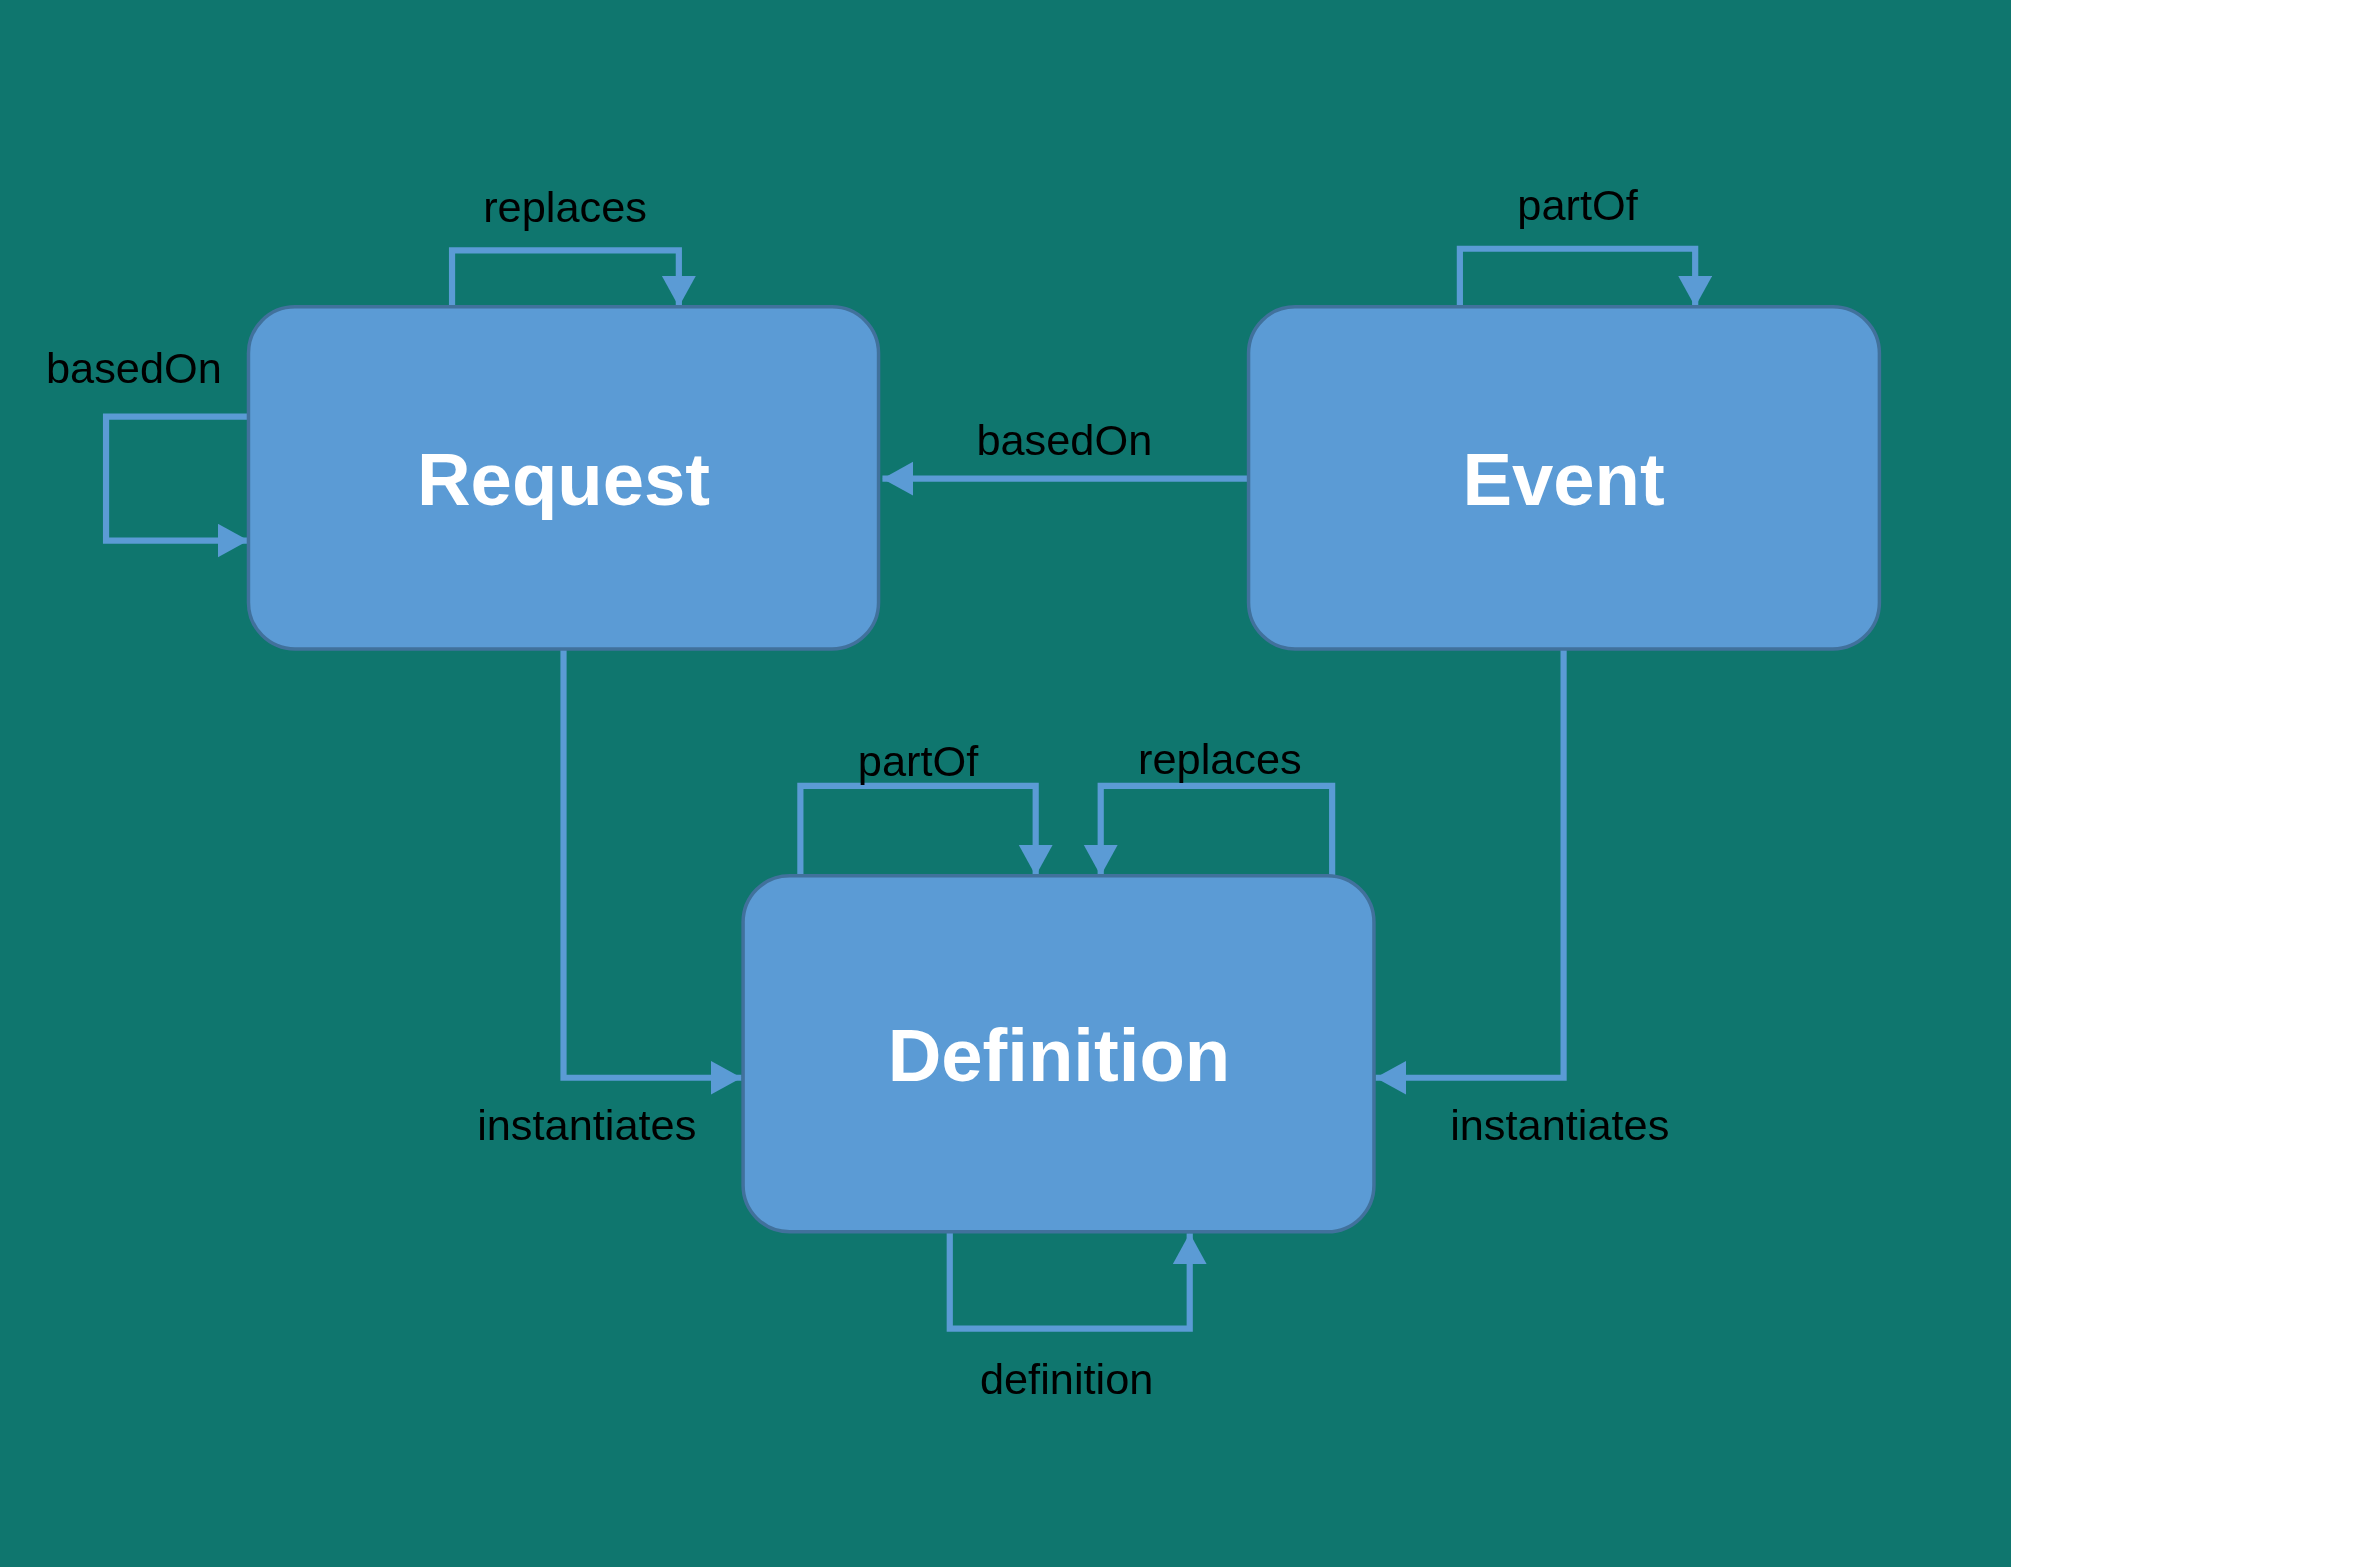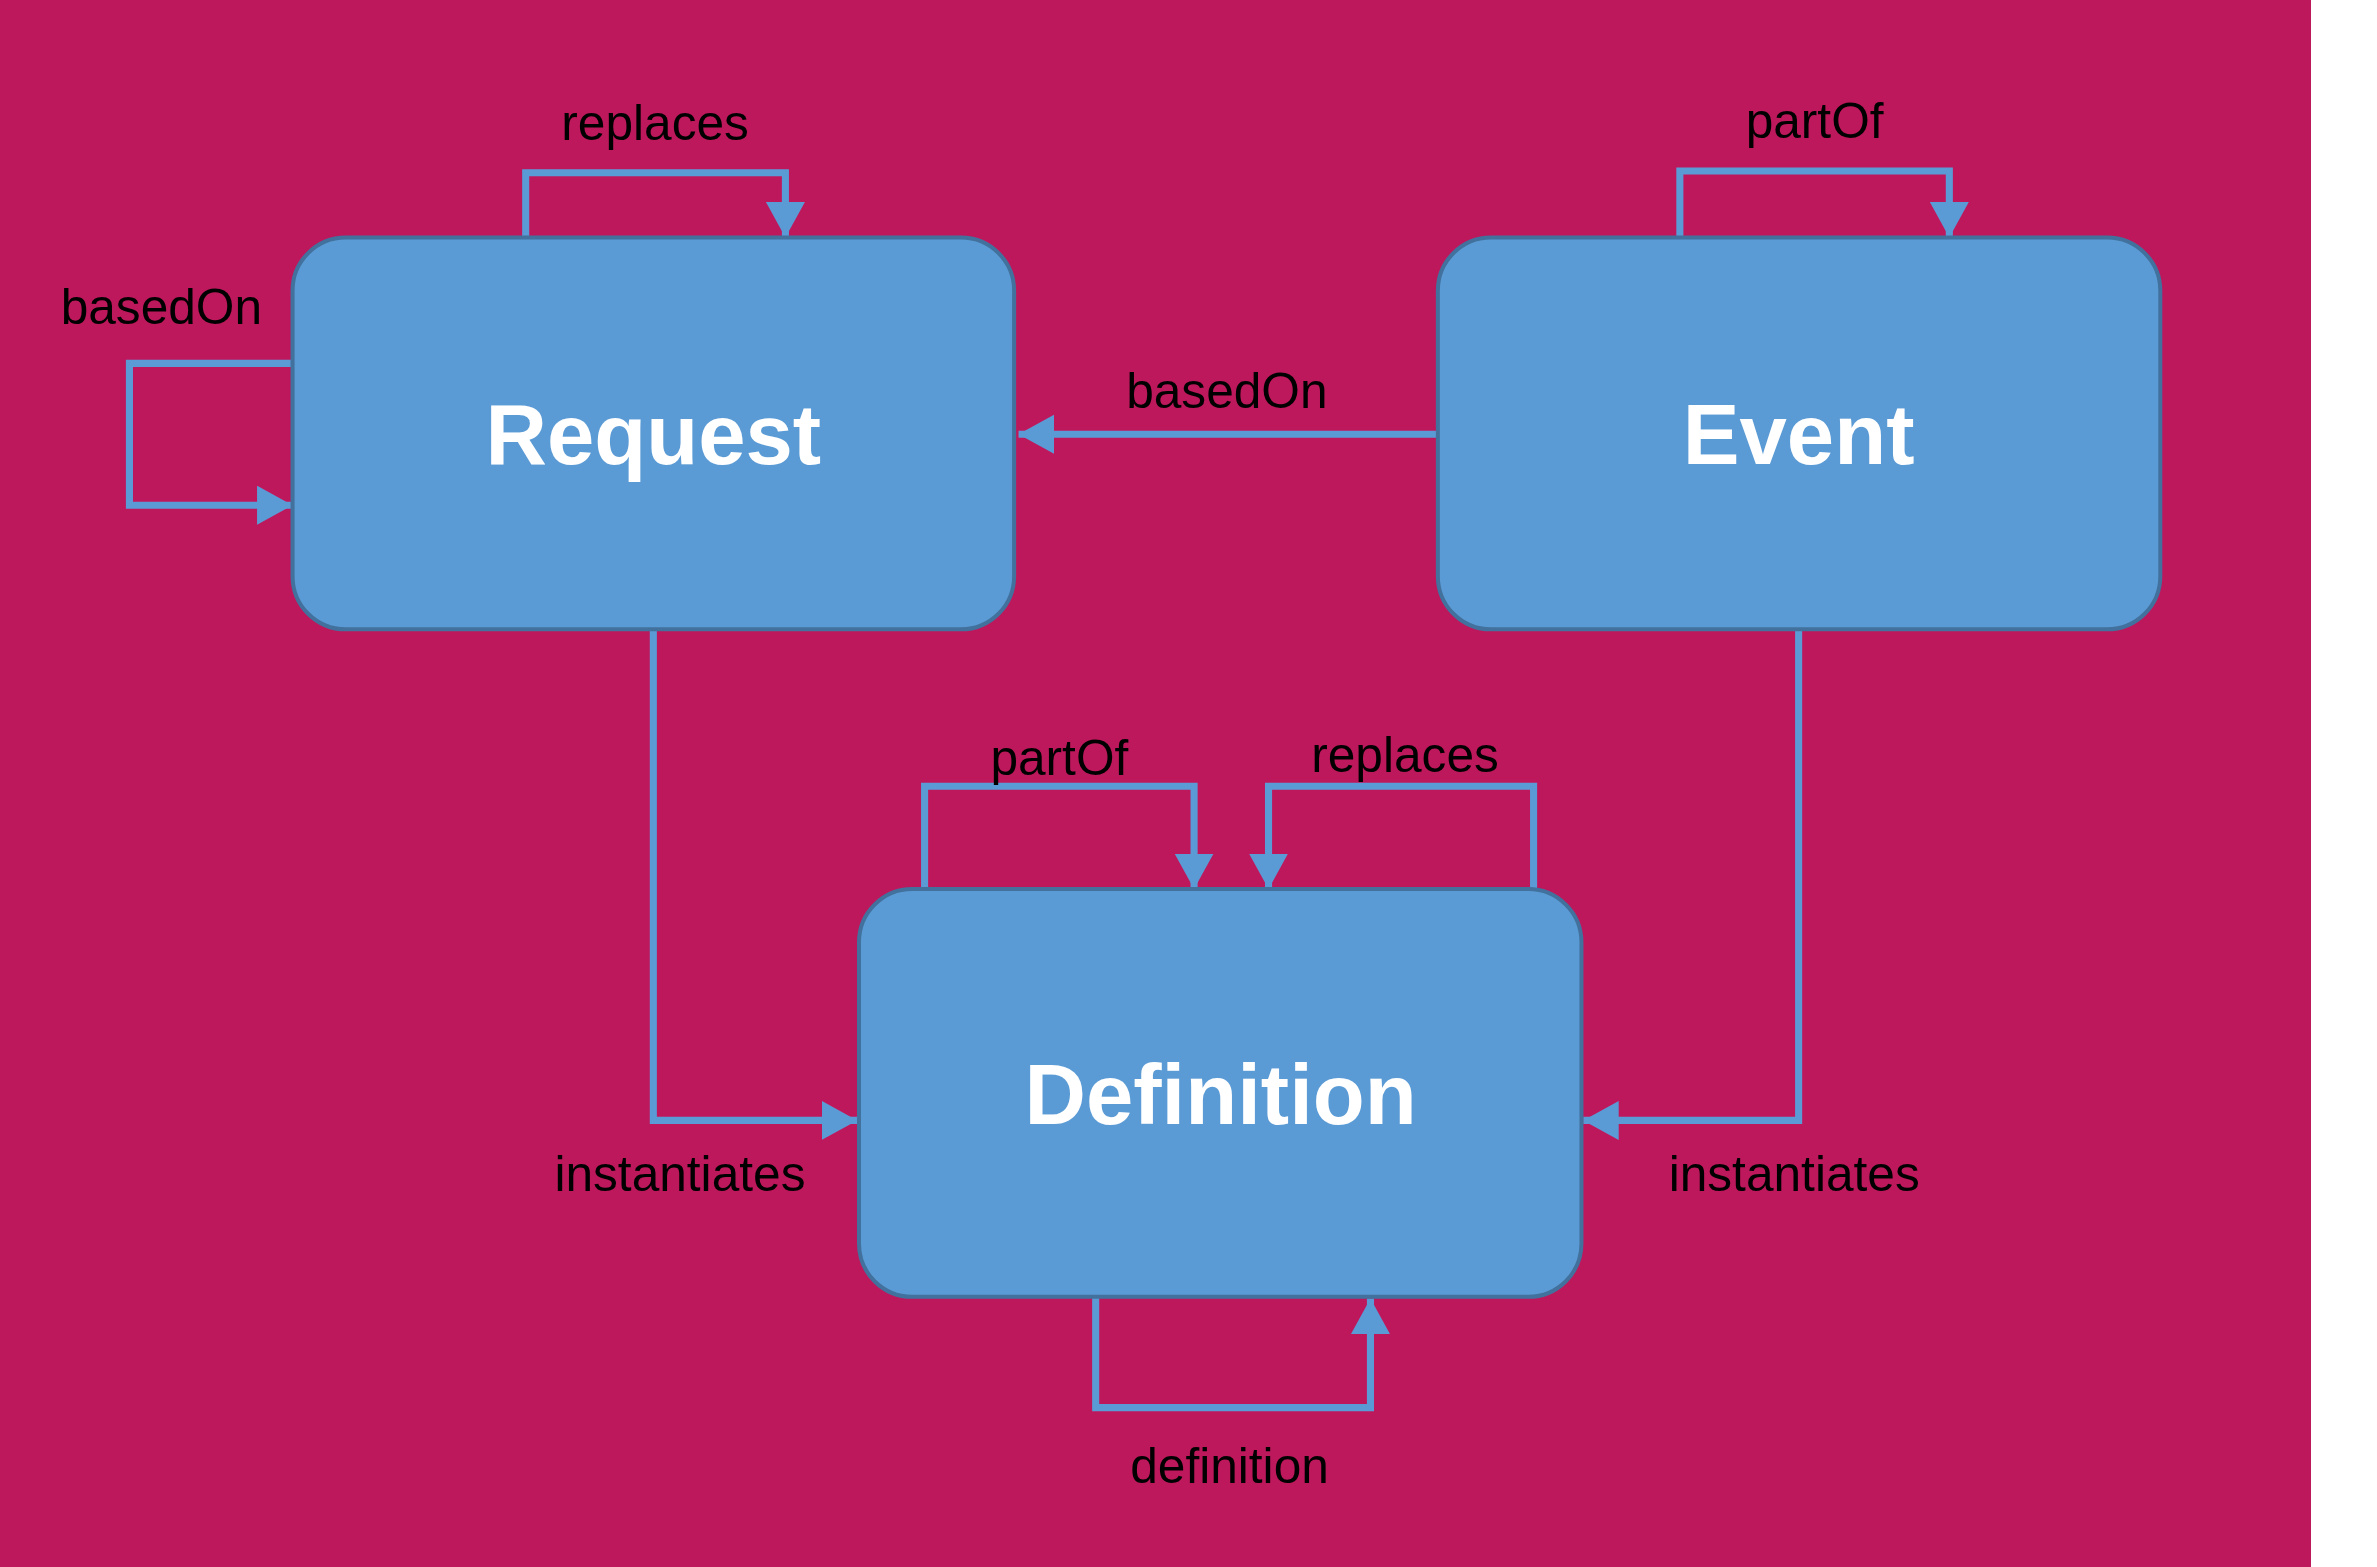--- a/index.html
+++ b/index.html
@@ -1,25 +1,24 @@
 <!DOCTYPE html>
 <html style="font-size:14.6px"><head>
 <meta charset="utf-8">
 <style>
   html, body {
     margin: 0;
     padding: 0;
     background: #ffffff;
   }
   .diagram-wrap {
-    width: 2303px;
+    width: 2011px;
     height: 1568px;
-    background: #be185d;
+    background: #0f766e;
     overflow: hidden;
-    padding-left: 8px;
   }
   svg {
     display: block;
     width: 100%;
     height: 100%;
     font-family: "Liberation Sans", sans-serif;
   }
   .node-rect {
     stroke-width: 4.5;
   }

